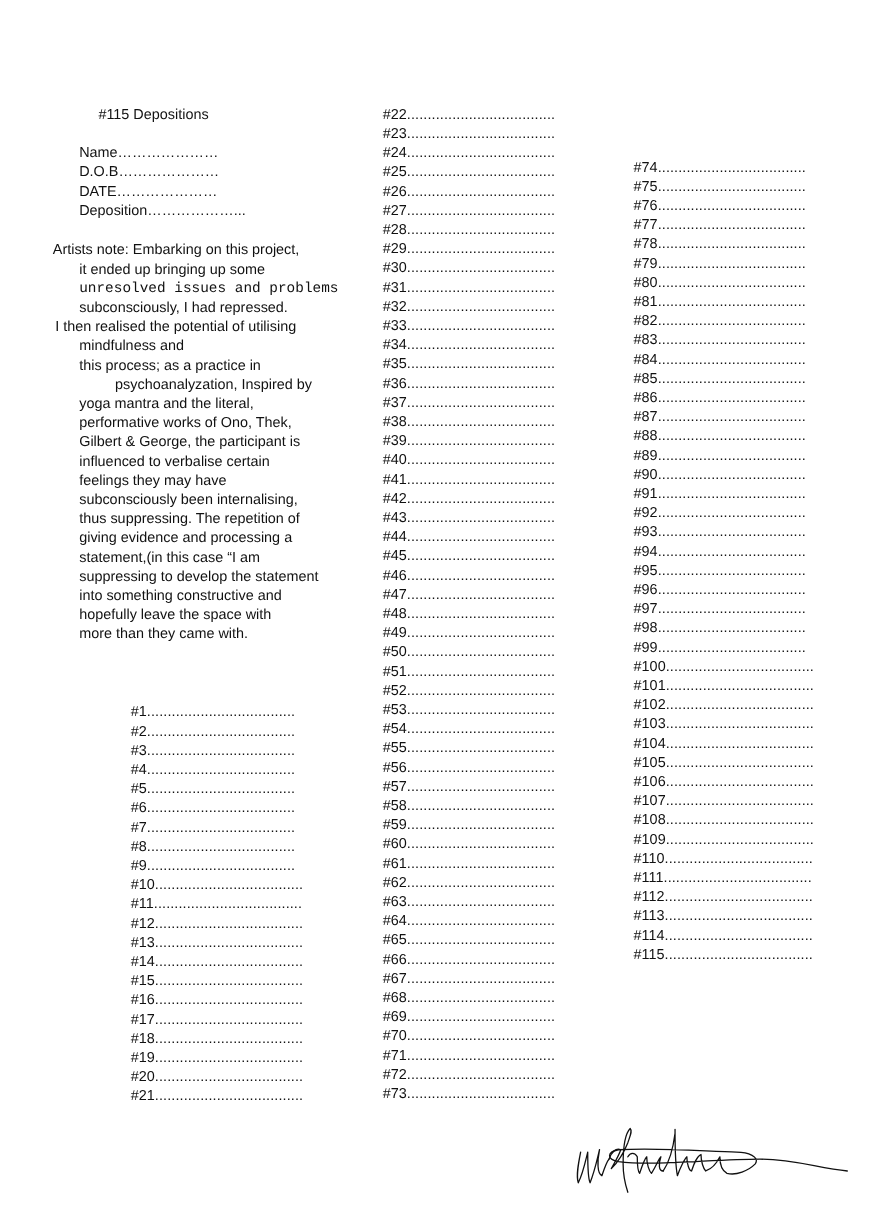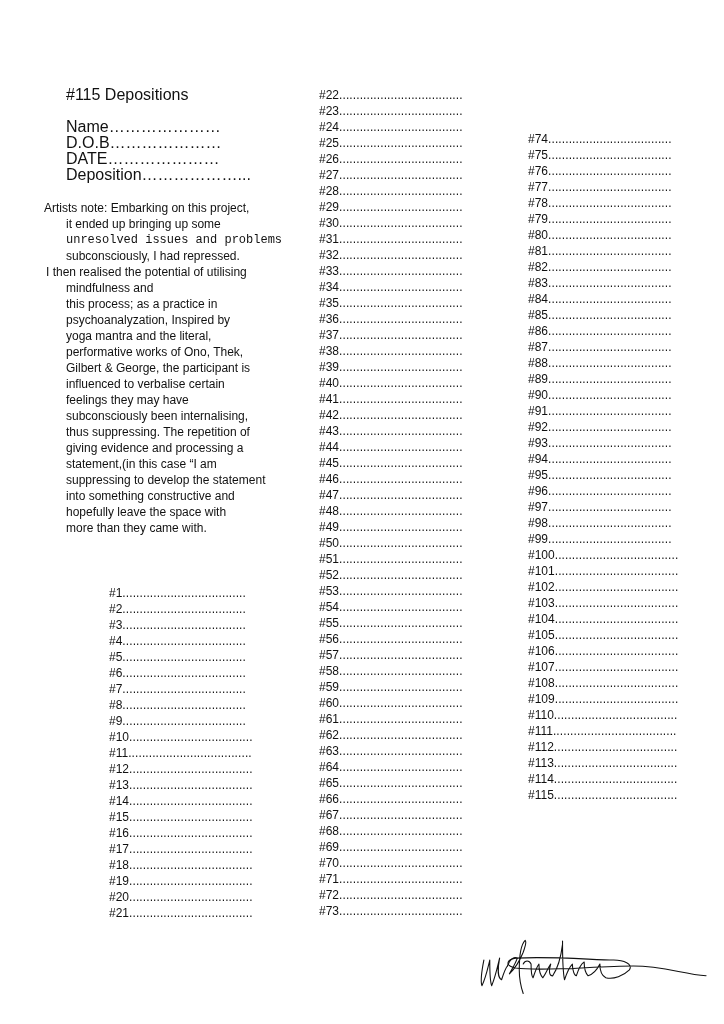--- a/index.html
+++ b/index.html
@@ -2,22 +2,22 @@
 <html><head>
   <meta charset="utf-8">
   <style>
     html, body { margin: 0; padding: 0; background: #ffffff; }
     body {
       width: 724px; height: 1024px; position: relative; overflow: hidden;
       font-family: "Liberation Sans", sans-serif; color: #111111;
       font-size: 12px;
     }
     .abs { position: absolute; }
-    .title { left: 66px; top: 87px; font-size: 16px; line-height: 16px; }
-    .fields { left: 66px; top: 119px; line-height: 16px; font-size: 16px; }
+    .title { left: 82px; top: 87px; font-size: 12px; line-height: 16px; }
+    .fields { left: 66px; top: 119px; line-height: 16px; font-size: 12px; }
     .fields div { white-space: nowrap; height: 16px; }
     .note { left: 40px; top: 200px; width: 220px; font-size: 12px; line-height: 16px; }
     .note div { white-space: nowrap; height: 16px; }
     .col { line-height: 16px; font-size: 12px; }
     .col div { white-space: nowrap; height: 16px; }
     .col1 { left: 109px; top: 585px; }
     .col2 { left: 319px; top: 87px; }
     .col3 { left: 528px; top: 87px; margin-top: 44px; }
     .entry-dots { letter-spacing: 0.1px; }
     .signature { left: 476px; top: 930px; width: 236px; height: 70px; }
@@ -35,21 +35,21 @@
 </div>
 
 <div class="abs note" id="note">
     <div style="padding-left: 4px;">Artists note: Embarking on this project,</div>
     <div style="padding-left: 26px;">it ended up bringing up some</div>
     <div style="padding-left: 26px; font-family: Liberation Mono, monospace;">unresolved issues and problems</div>
     <div style="padding-left: 26px;">subconsciously, I had repressed.</div>
     <div style="padding-left: 6px;">I then realised the potential of utilising</div>
     <div style="padding-left: 26px;">mindfulness and</div>
     <div style="padding-left: 26px;">this process; as a practice in</div>
-    <div style="padding-left: 26px;">psychoanalyzation, Inspired by</div>
+    <div style="padding-left: 26px; text-align: right;">psychoanalyzation, Inspired by</div>
     <div style="padding-left: 26px;">yoga mantra and the literal,</div>
     <div style="padding-left: 26px;">performative works of Ono, Thek,</div>
     <div style="padding-left: 26px;">Gilbert &amp; George, the participant is</div>
     <div style="padding-left: 26px;">influenced to verbalise certain</div>
     <div style="padding-left: 26px;">feelings they may have</div>
     <div style="padding-left: 26px;">subconsciously been internalising,</div>
     <div style="padding-left: 26px;">thus suppressing. The repetition of</div>
     <div style="padding-left: 26px;">giving evidence and processing a</div>
     <div style="padding-left: 26px;">statement,(in this case “I am</div>
     <div style="padding-left: 26px;">suppressing to develop the statement</div>

